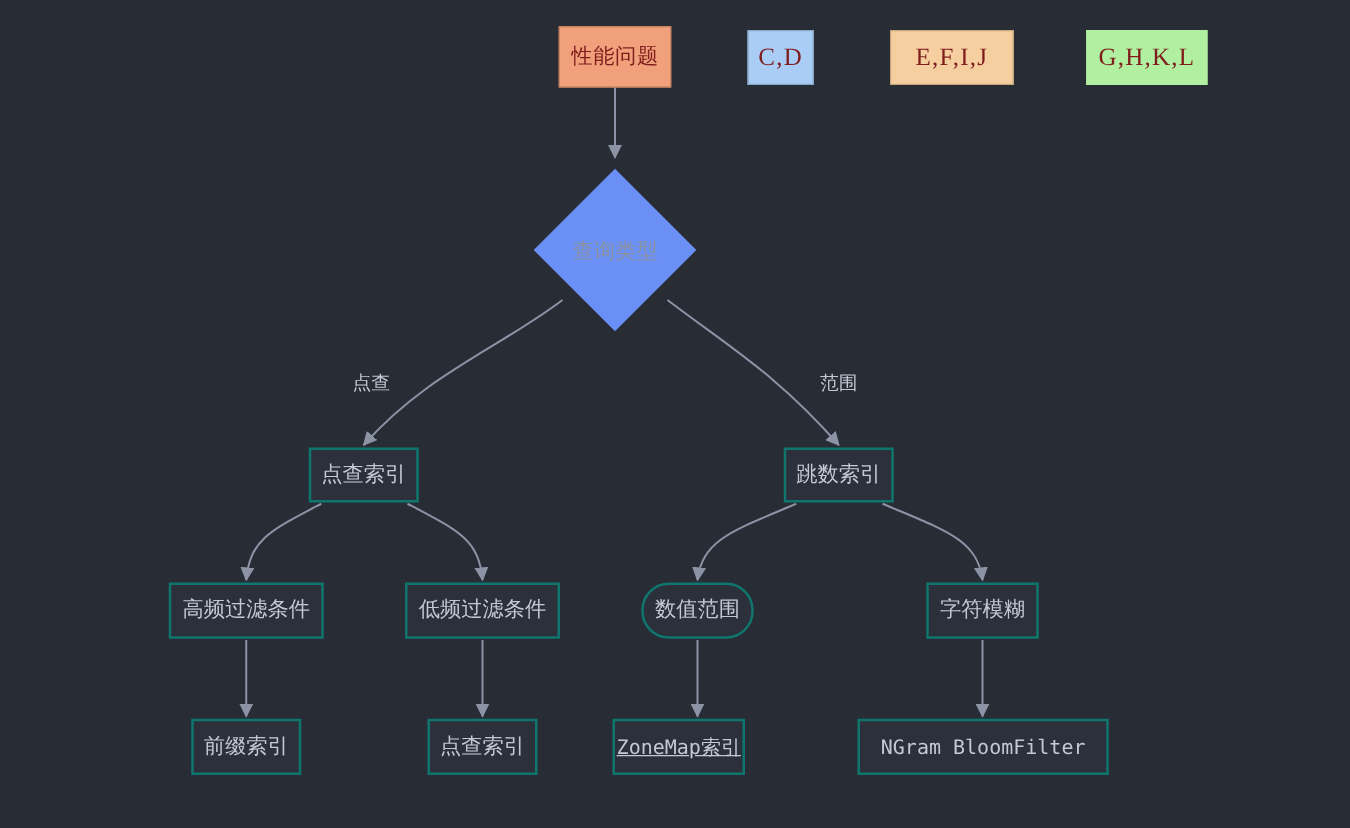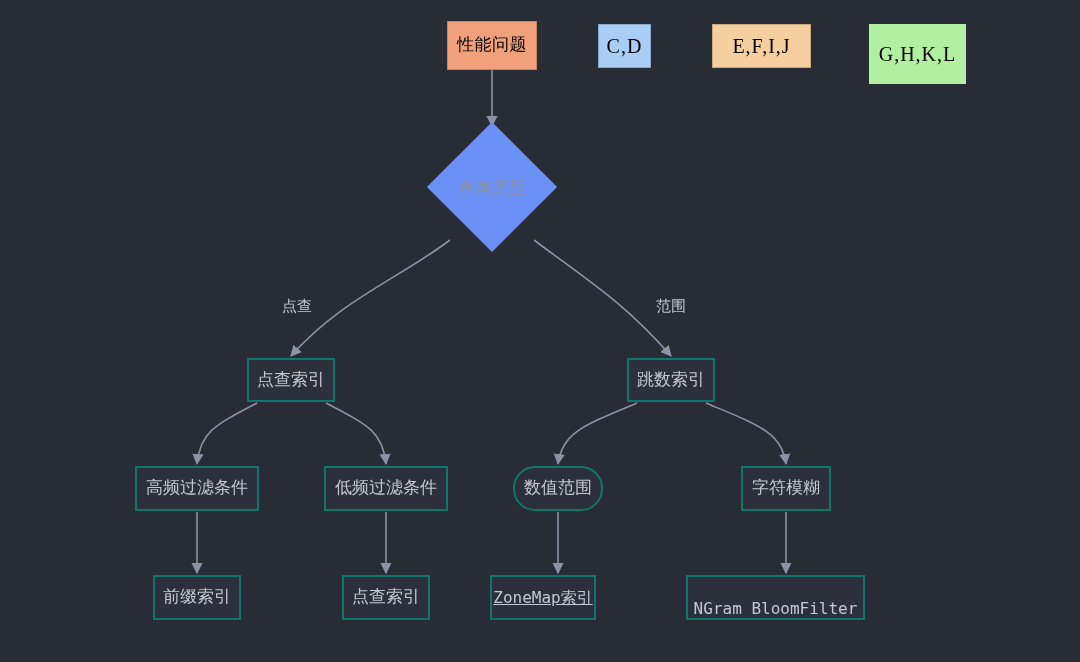--- a/index.html
+++ b/index.html
@@ -28,21 +28,21 @@
     box-sizing: border-box;
     display: flex;
     align-items: center;
     justify-content: center;
     text-align: center;
     line-height: 1.1;
   }
   
   .chip {
     border: 1px solid #8b93a5;
-    color: #000000;
+    color: #7f1d1d;
     font-size: 17px;
     letter-spacing: 0.5px;
   }
   .chip.mono {
     font-family: Liberation Serif, serif;
     font-size: 20px;
     letter-spacing: 1px;
   }
   .chip-salmon { background: #f0a07a; border-color: #c98563; }
   .chip-blue   { background: #a9cdf5; border-color: #8aa8c9; }
@@ -138,25 +138,25 @@
   </div>
 
   <div class="node chip chip-blue mono" style="left:598px; top:24px; width:53px; height:44px;">
     <span>C,D</span>
   </div>
 
   <div class="node chip chip-tan mono" style="left:712px; top:24px; width:99px; height:44px;">
     <span>E,F,I,J</span>
   </div>
 
-  <div class="node chip chip-green mono" style="left:869px; top:24px; width:97px; height:60px;">
+  <div class="node chip chip-green mono" style="left:869px; top:24px; width:97px; height:44px;">
     <span>G,H,K,L</span>
   </div>
 
-  <div class="diamond-wrap" style="left:427px; top:122px; width:130px; height:130px;text-align:center;">
+  <div class="diamond-wrap" style="left:427px; top:135px; width:130px; height:130px;text-align:center;">
     <div class="diamond-shape"></div>
     <span class="diamond-label">查询类型</span>
   </div>
 
   <span class="edge-label" style="left:280px; top:297px;">点查</span>
   <span class="edge-label" style="left:654px; top:297px;">范围</span>
 
   <div class="node box" style="left:247px; top:358px; width:88px; height:44px;">
     <span>点查索引</span>
   </div>
@@ -186,17 +186,17 @@
   </div>
 
   <div class="node box" style="left:342px; top:575px; width:88px; height:45px;">
     <span>点查索引</span>
   </div>
 
   <div class="node box mono" style="left:490px; top:575px; width:106px; height:45px;text-decoration:underline;">
     <span>ZoneMap索引</span>
   </div>
 
-  <div class="node box mono" style="left:686px; top:575px; width:179px; height:45px;align-items:flex-end;">
+  <div class="node box mono" style="left:686px; top:575px; width:201px; height:45px;">
     <span>NGram BloomFilter</span>
   </div>
 
 </div>
 
 </body></html>

